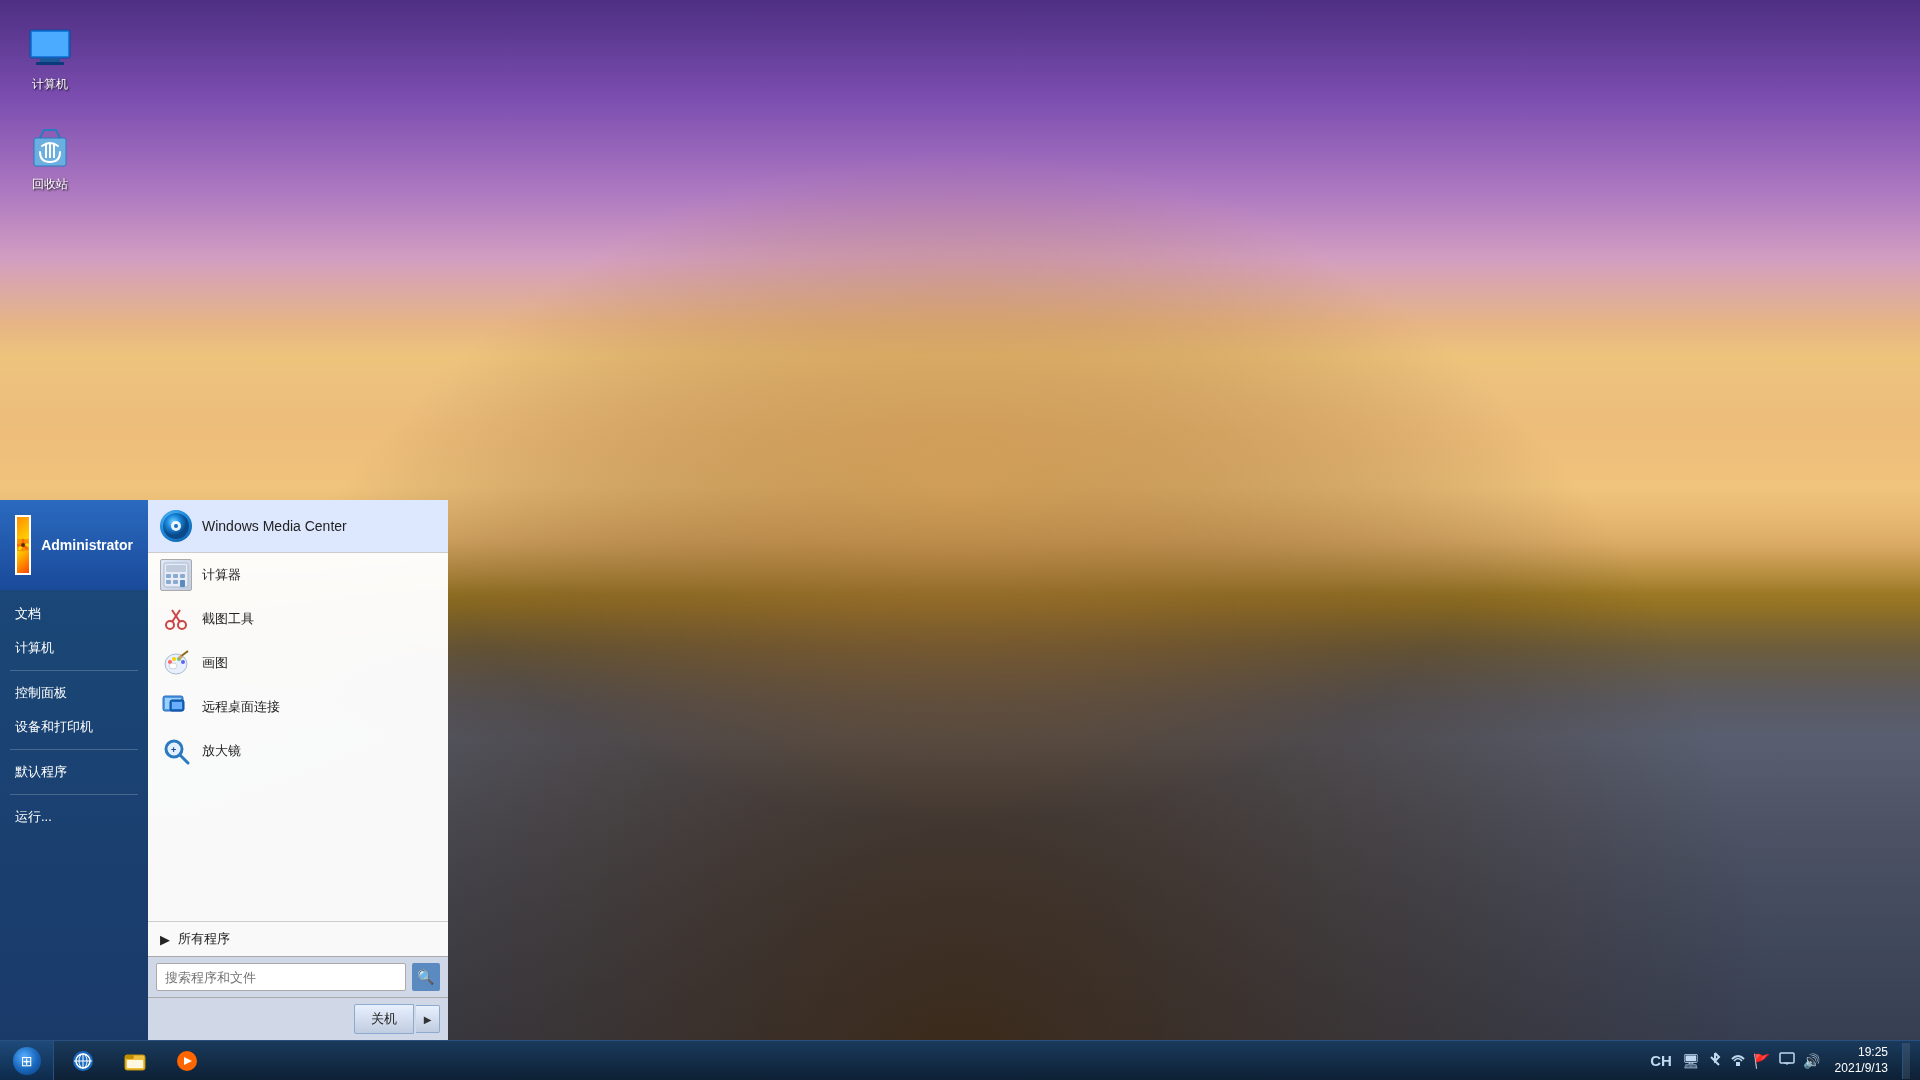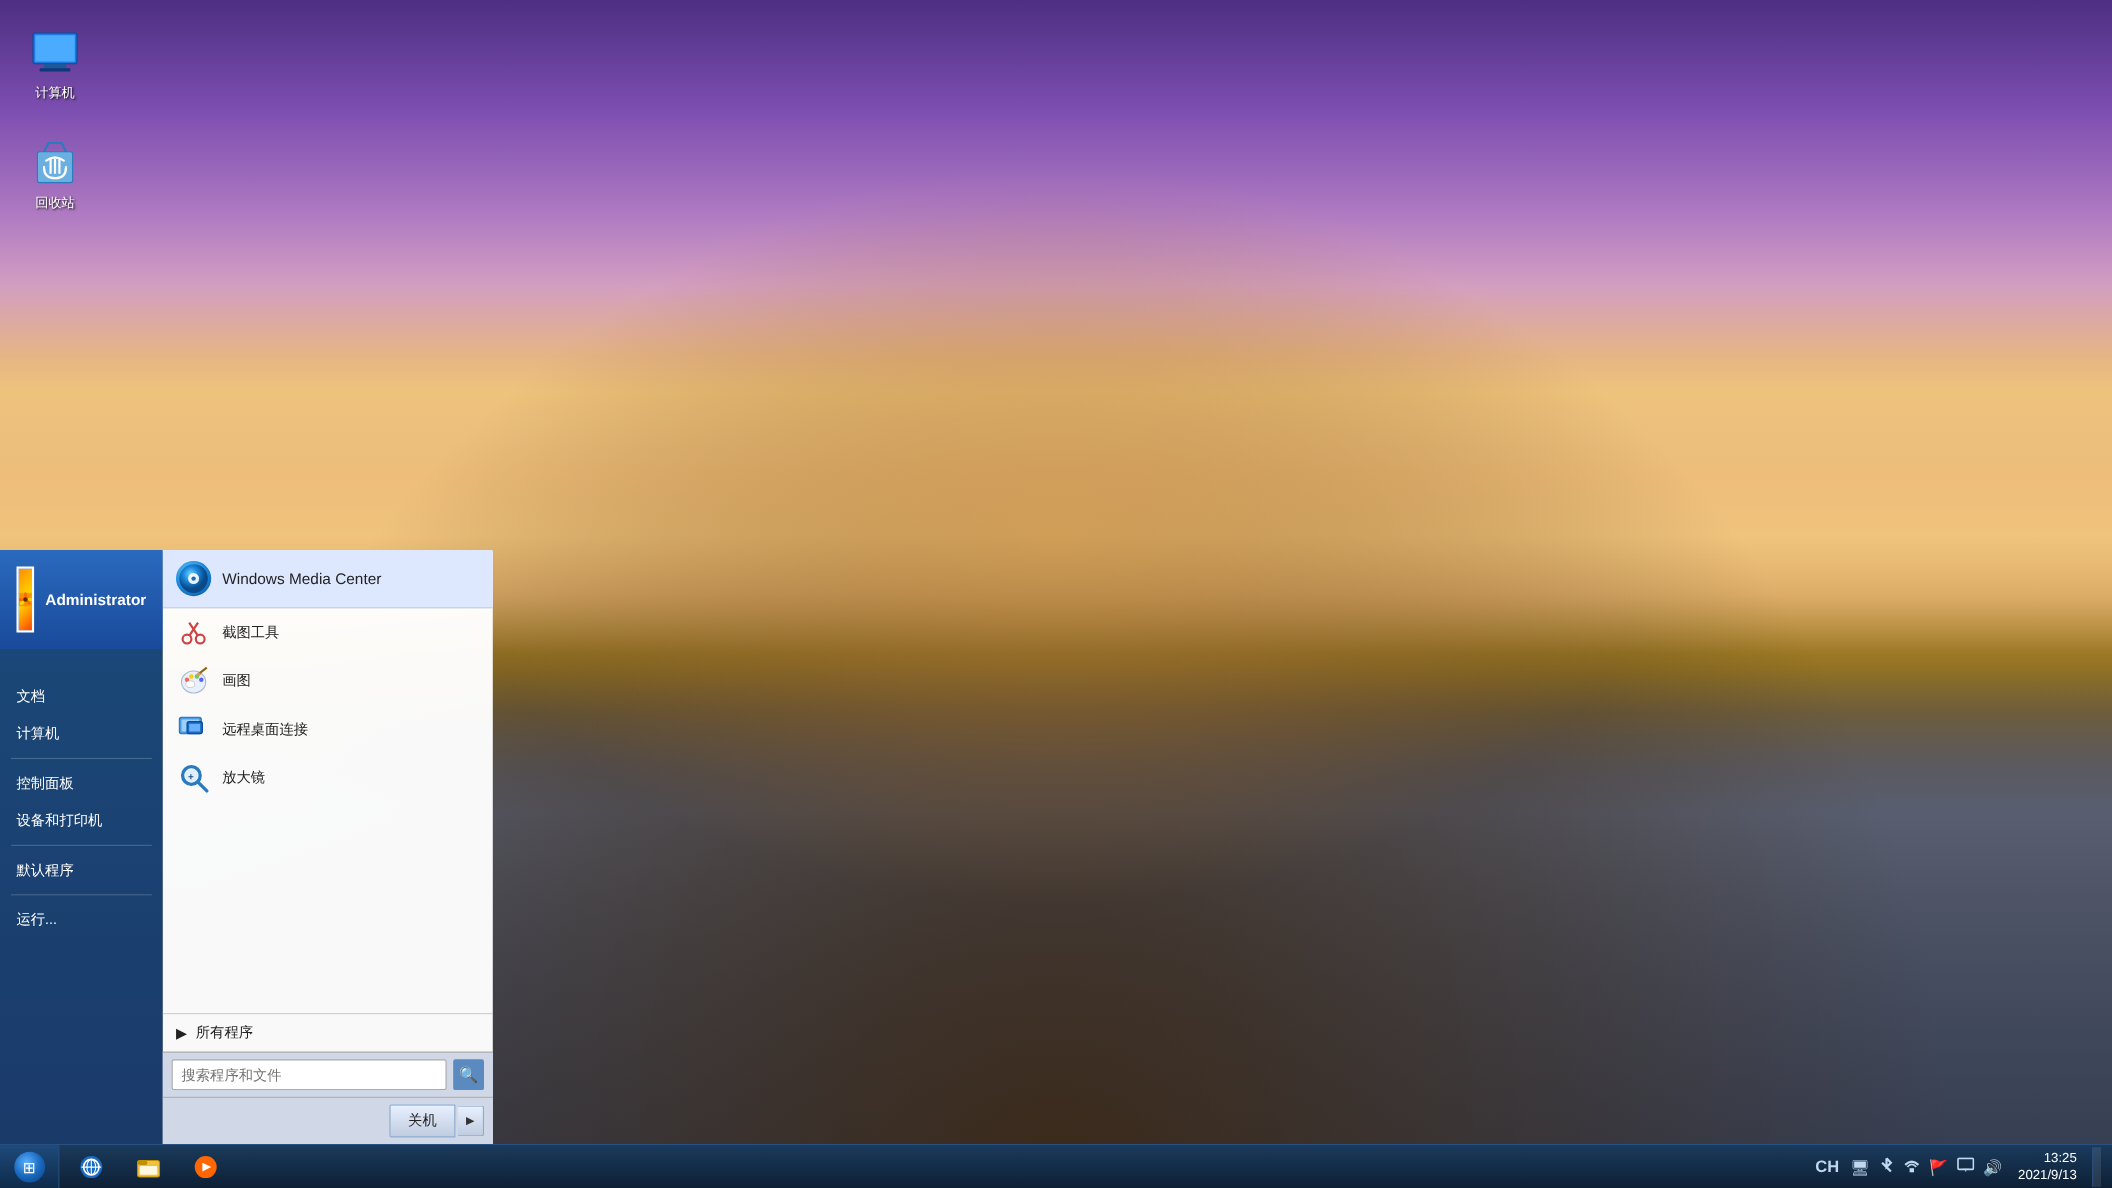--- a/index.html
+++ b/index.html
@@ -222,21 +222,21 @@
       overflow: hidden;
     }
 
     .user-name {
       color: white;
       font-size: 14px;
       font-weight: bold;
     }
 
     .right-menu-items {
-      padding: 26px 0;
+      padding: 7px 0;
       flex: 1;
     }
 
     .right-menu-item {
       padding: 8px 15px;
       color: white;
       font-size: 13px;
       cursor: pointer;
       display: block;
     }
@@ -535,20 +535,35 @@
                 </radialGradient>
               </defs>
               <circle cx="14" cy="14" r="5" fill="white" opacity="0.9"></circle>
               <circle cx="14" cy="14" r="2" fill="#1a6abf"></circle>
             </svg>
           </div>
         </div>
         <span class="app-name">Windows Media Center</span>
       </div>
 
+      <div class="start-app-item">
+        <div class="app-icon calc-icon">
+          <svg width="28" height="28" viewBox="0 0 28 28">
+            <rect x="2" y="2" width="24" height="24" rx="2" fill="#e8ecf8" stroke="#aabbcc" stroke-width="1"></rect>
+            <rect x="4" y="4" width="20" height="7" rx="1" fill="#c0ccdc"></rect>
+            <rect x="4" y="13" width="5" height="4" rx="1" fill="#8aabcf"></rect>
+            <rect x="11" y="13" width="5" height="4" rx="1" fill="#8aabcf"></rect>
+            <rect x="18" y="13" width="5" height="4" rx="1" fill="#8aabcf"></rect>
+            <rect x="4" y="19" width="5" height="4" rx="1" fill="#8aabcf"></rect>
+            <rect x="11" y="19" width="5" height="4" rx="1" fill="#8aabcf"></rect>
+            <rect x="18" y="19" width="5" height="7" rx="1" fill="#5a8abf"></rect>
+          </svg>
+        </div>
+        <span class="app-name">计算器</span>
+      </div>
 
       <div class="start-app-item">
         <div class="app-icon snip-icon">
           <svg width="28" height="28" viewBox="0 0 28 28">
 
             <circle cx="8" cy="20" r="4" fill="none" stroke="#cc4444" stroke-width="2"></circle>
             <circle cx="20" cy="20" r="4" fill="none" stroke="#cc4444" stroke-width="2"></circle>
             <line x1="10" y1="17" x2="18" y2="5" stroke="#cc4444" stroke-width="2"></line>
             <line x1="18" y1="17" x2="10" y2="5" stroke="#cc4444" stroke-width="2"></line>
           </svg>
@@ -671,19 +686,19 @@
         <svg width="16" height="14" viewBox="0 0 16 14">
           <rect x="1" y="1" width="14" height="10" rx="1" fill="none" stroke="#c0d8f0" stroke-width="1.5"></rect>
           <line x1="5" y1="11" x2="11" y2="11" stroke="#c0d8f0" stroke-width="1"></line>
           <line x1="8" y1="11" x2="8" y2="13" stroke="#c0d8f0" stroke-width="1"></line>
         </svg>
       </span>
       <span class="tray-icon">🔊</span>
     </div>
 
     <div id="clock">
-      <div>13:25</div>
+      <div>19:25</div>
       <div>2021/9/13</div>
     </div>
 
     <div style="width:8px; height:36px; background: rgba(255,255,255,0.1); border-left:1px solid #2a5080; cursor:pointer;"></div>
   </div>
 </div>
 
 </body></html>

